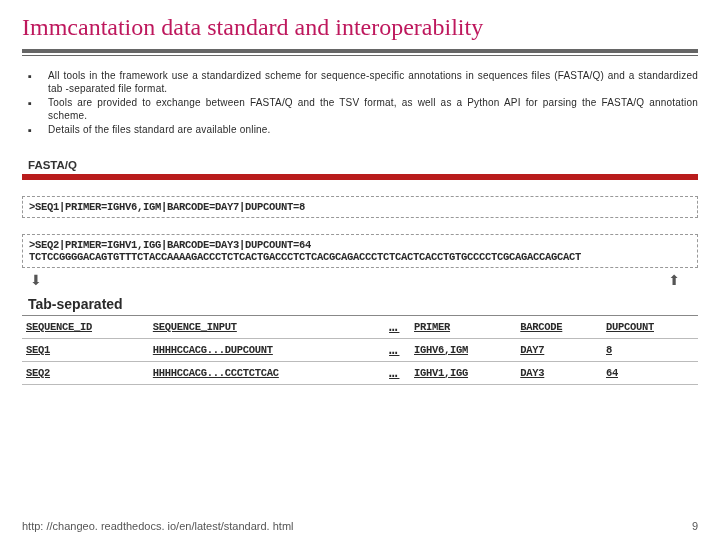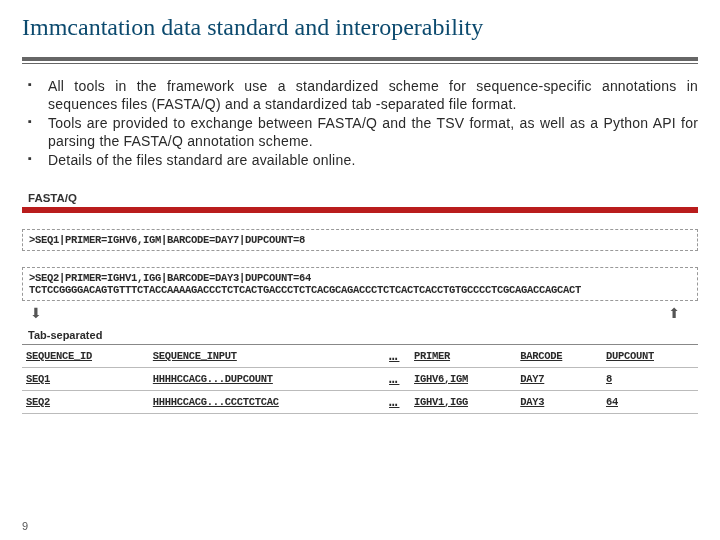--- a/index.html
+++ b/index.html
@@ -8,22 +8,22 @@
       height: 540px;
       background: #fff;
       font-family: Georgia, 'Times New Roman', serif;
       padding: 14px 22px 8px 22px;
       color: #2a2a2a;
       position: relative;
     }
     .title {
       font-size: 24px;
       font-weight: normal;
-      color: #0c4a6e;
-      margin-bottom: 16px;
+      color: #be185d;
+      margin-bottom: 8px;
       font-family: Georgia, serif;
     }
     .title-underline {
       height: 4px;
       background: #666;
       margin-bottom: 2px;
     }
     .title-underline2 {
       height: 1px;
       background: #666;
@@ -31,21 +31,21 @@
     }
     .bullets {
       list-style: none;
       padding-left: 0;
       margin-bottom: 18px;
       font-family: Arial, Helvetica, sans-serif;
     }
     .bullets li {
       position: relative;
       padding-left: 26px;
-      font-size: 14px;
+      font-size: 10px;
       line-height: 1.25;
       text-align: justify;
       margin-bottom: 2px;
       letter-spacing: 0.2px;
     }
     .bullets li::before {
       content: "▪";
       position: absolute;
       left: 6px;
       top: 0;
@@ -78,21 +78,21 @@
       padding: 2px 18px 2px 8px;
       font-size: 14px;
       color: #555;
       height: 22px;
       align-items: center;
     }
     .arrow-down::before { content: "⬇"; }
     .arrow-up::before { content: "⬆"; }
     .tab-label {
       font-family: Arial, Helvetica, sans-serif;
-      font-size: 11px;
+      font-size: 14px;
       font-weight: bold;
       padding: 4px 6px 3px 6px;
       border-bottom: 1px solid #888;
     }
     table {
       width: 100%;
       border-collapse: collapse;
       font-family: 'Courier New', monospace;
       font-size: 10.5px;
       font-weight: bold;
@@ -169,14 +169,15 @@
     <td>HHHHCCACG...CCCTCTCAC</td>
     <td class="ellips">…</td>
     <td>IGHV1,IGG</td>
     <td>DAY3</td>
     <td>64</td>
   </tr>
 </tbody>
   </table>
 
 <div class="footer">
+  <span>http: //changeo. readthedocs. io/en/latest/standard. html</span>
   <span>9</span>
 </div>
 
 </body></html>

